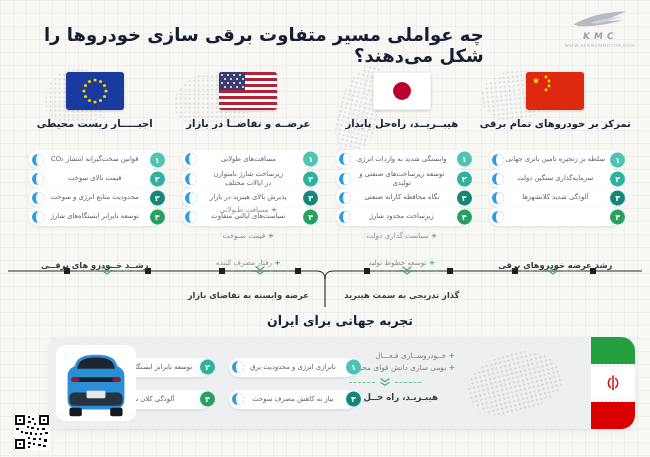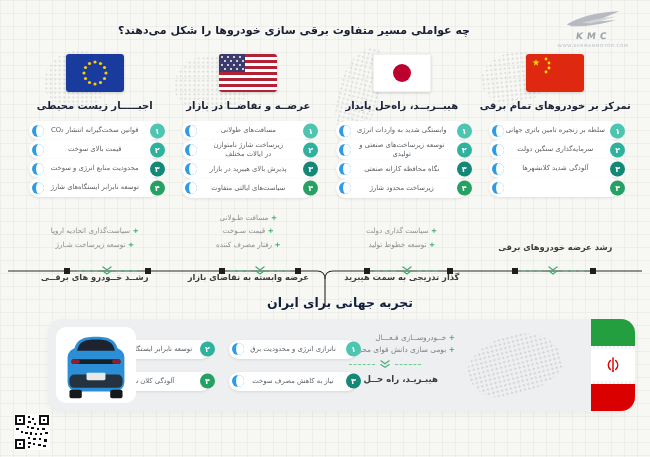--- a/index.html
+++ b/index.html
@@ -7,44 +7,44 @@
   .page{position:relative;width:650px;height:457px;overflow:hidden;
     background-color:#f7f7f4;
     background-image:linear-gradient(rgba(0,0,0,.035) 1px,transparent 1px),
                      linear-gradient(90deg,rgba(0,0,0,.035) 1px,transparent 1px);
     background-size:13px 13px;direction:rtl;}
   
   .hdr{display:flex;flex-direction:row;align-items:flex-start;padding:10px 14px 0 0;}
   .logo-box{width:86px;display:flex;flex-direction:column;align-items:center;direction:ltr;margin-left:4px;}
   .logo-name{font-size:9px;font-weight:bold;letter-spacing:4px;color:#9ea3a9;transform:skewX(-8deg);margin-top:1px;}
   .logo-url{font-size:4.3px;color:#b9bcc2;letter-spacing:.6px;margin-top:2px;}
-  .main-title{margin:14px 76px 0 0;font-size:11px;font-weight:bold;color:#171d33;}
+  .main-title{margin:14px 76px 0 0;font-size:18px;font-weight:bold;color:#171d33;}
   
   .cols{display:flex;flex-direction:row;padding:0 18px;margin-top:0;}
   .col{position:relative;width:25%;display:flex;flex-direction:column;align-items:center;}
   .dots{position:absolute;background-image:radial-gradient(#d9d9d9 1.1px,transparent 1.25px);
         background-size:4.5px 4.5px;opacity:.8;z-index:0;}
   .mb-cn{left:2px;top:4px;width:66px;height:52px;border-radius:58% 42% 55% 45%/50% 62% 38% 50%;transform:rotate(-6deg);}
   .mb-jp{left:14px;top:-2px;width:42px;height:92px;border-radius:60% 40% 50% 50%/55% 45% 60% 40%;transform:rotate(14deg);}
   .mb-us{left:2px;top:8px;width:78px;height:56px;border-radius:45% 55% 60% 40%/55% 48% 52% 45%;}
   .mb-eu{right:64px;top:2px;width:64px;height:58px;border-radius:52% 48% 42% 58%/60% 45% 55% 40%;}
   .flag{position:relative;z-index:1;margin-top:6px;width:58px;height:38px;border-radius:3px;
         box-shadow:0 1px 3px rgba(0,0,0,.18);overflow:hidden;background:#fff;}
   .flag svg{display:block;}
   .col-title{position:relative;z-index:1;margin:8px 0 0;font-size:10px;font-weight:bold;color:#1b2236;text-align:center;height:18px;}
-  .items{list-style:none;margin:3px 0 0;padding:0;width:100%;height:98px;display:flex;flex-direction:column;justify-content:flex-start;align-items:center;z-index:1;}
+  .items{list-style:none;margin:3px 0 0;padding:0;width:100%;height:98px;display:flex;flex-direction:column;justify-content:center;align-items:center;z-index:1;}
   .pill{position:relative;width:132px;min-height:19px;background:#fff;border-radius:999px;
         box-shadow:0 1px 3px rgba(0,0,0,.10);display:flex;align-items:center;justify-content:center;padding:1px 16px;box-sizing:border-box;}
   .pill-text{font-size:6.8px;line-height:1.3;color:#5d6166;text-align:center;white-space:pre-line;}
   .badge{position:absolute;right:-4px;top:50%;transform:translateY(-50%);width:15px;height:15px;border-radius:50%;
          color:#fff;font-size:8px;font-weight:bold;display:flex;align-items:center;justify-content:center;}
   .b1{background:#4DC5B1;} .b2{background:#2EB29E;} .b3{background:#148777;} .b4{background:#27A163;}
   .crescent{position:absolute;left:3px;top:50%;transform:translateY(-50%);width:12px;height:12px;border-radius:50%;background:#2E9BE6;overflow:hidden;}
   .crescent::after{content:"";position:absolute;left:4px;top:-2px;width:12px;height:16px;border-radius:50%;background:#fff;}
-  .drivers{height:30px;display:flex;flex-direction:column;justify-content:flex-end;align-items:center;gap:4px;z-index:1;}
+  .drivers{height:30px;display:flex;flex-direction:column;justify-content:flex-end;align-items:center;gap:17px;z-index:1;}
   .driver{font-size:7.2px;line-height:1.3;color:#8f8f8f;}
   .driver::before{content:"+ ";color:#3fae6e;font-weight:bold;}
   .outcome{margin-top:23px;font-size:8.3px;font-weight:bold;color:#3c3c3c;text-align:right;z-index:1;}
   
   .connector{position:absolute;left:0;top:263px;width:650px;height:52px;z-index:0;}
   
   .bridge-title{margin-top:13px;text-align:center;font-size:12.5px;font-weight:bold;color:#13203d;padding-left:30px;}
   
   .card{position:relative;margin:9px 15px 0 48px;height:92px;background:#edeff0;border-radius:14px;
         box-shadow:0 3px 8px rgba(0,0,0,.05);display:flex;flex-direction:row;align-items:center;padding:0;}
@@ -269,24 +269,20 @@
             <span class="crescent"></span>
             <span class="pill-text">محدودیت منابع انرژی و سوخت</span>
             <span class="badge b3">۳</span>
           </li>
         <li class="pill">
             <span class="crescent"></span>
             <span class="pill-text">توسعه نابرابر ایستگاه‌های شارژ</span>
             <span class="badge b4">۴</span>
           </li>
       </ul>
-      <div class="drivers">
-        <div class="driver">سیاست‌گذاری اتحادیه اروپا</div>
-        <div class="driver">توسعه زیرساخت شـارژ</div>
-      </div>
       <div class="outcome">رشــد خــودرو های برقــی</div>
     </section>
   </div>
 
   <svg class="connector" viewBox="0 0 650 52">
     <path d="M8 8 H317 Q325 8 325 16 V44" fill="none" stroke="#2b2b2b" stroke-width="1.1"></path>
     <path d="M642 8 H333 Q325 8 325 16" fill="none" stroke="#2b2b2b" stroke-width="1.1"></path>
     <g fill="#1e1e1e">
       <rect x="64" y="5" width="6" height="6"></rect>
         <rect x="145" y="5" width="6" height="6"></rect>

